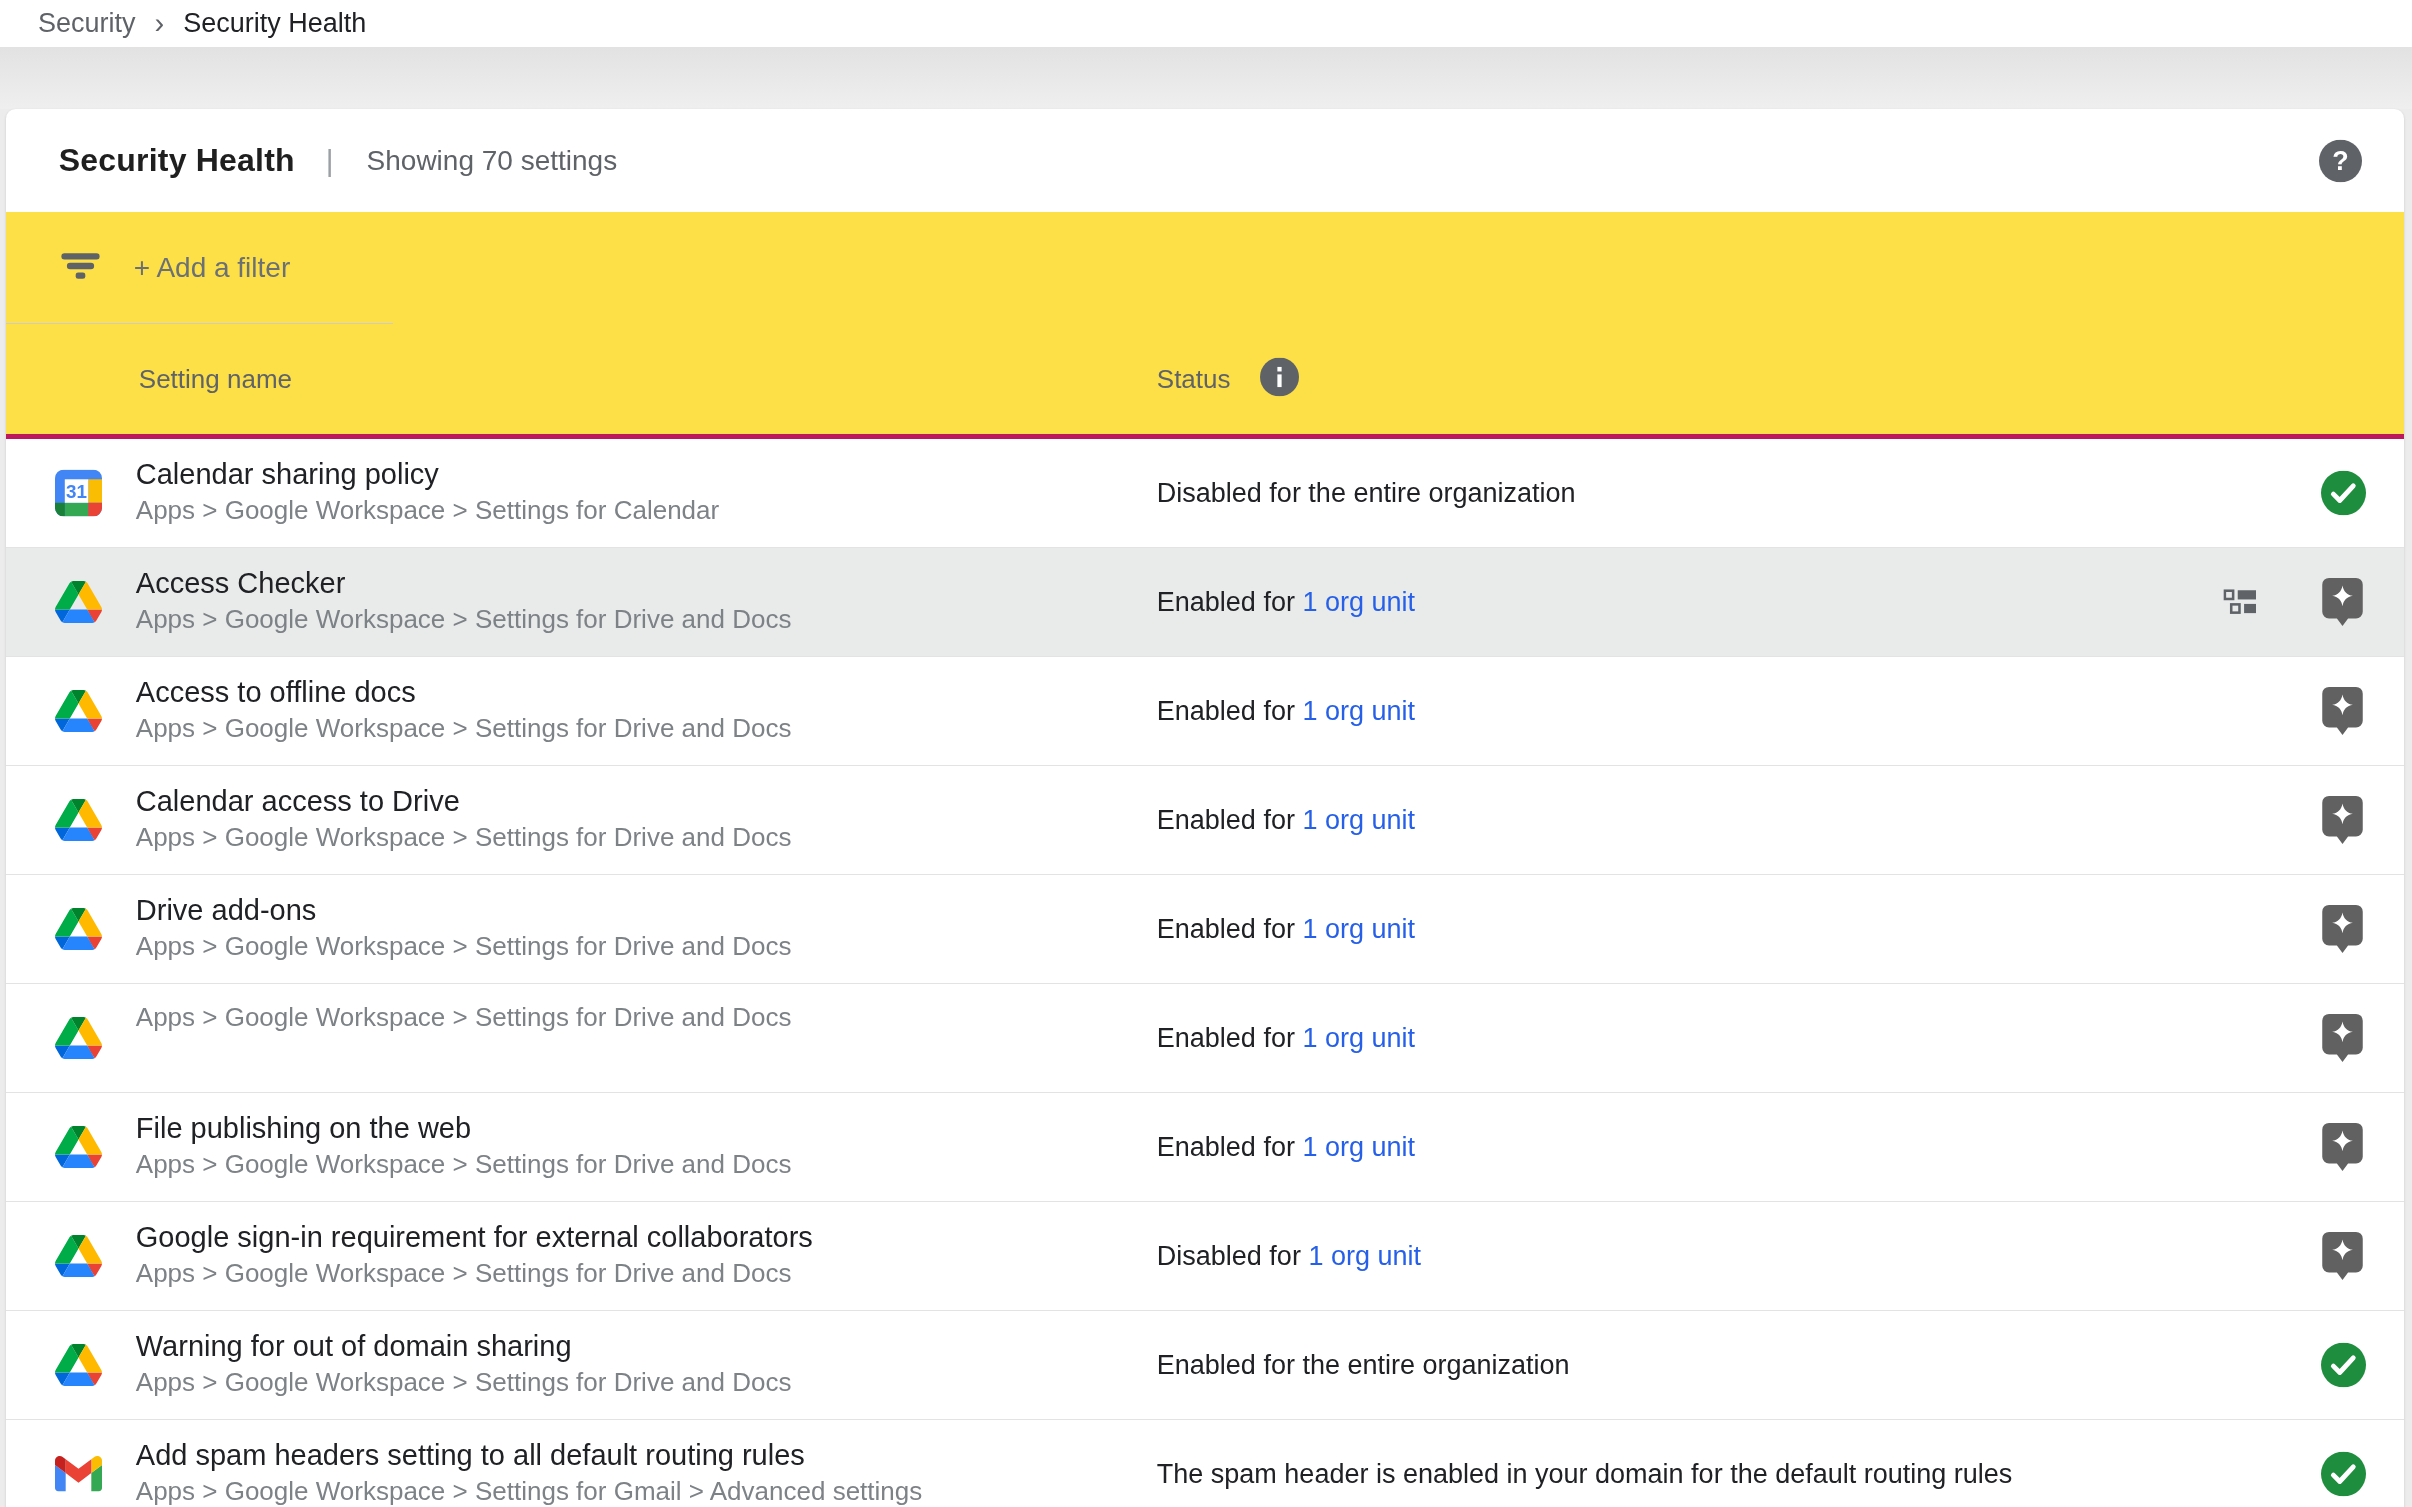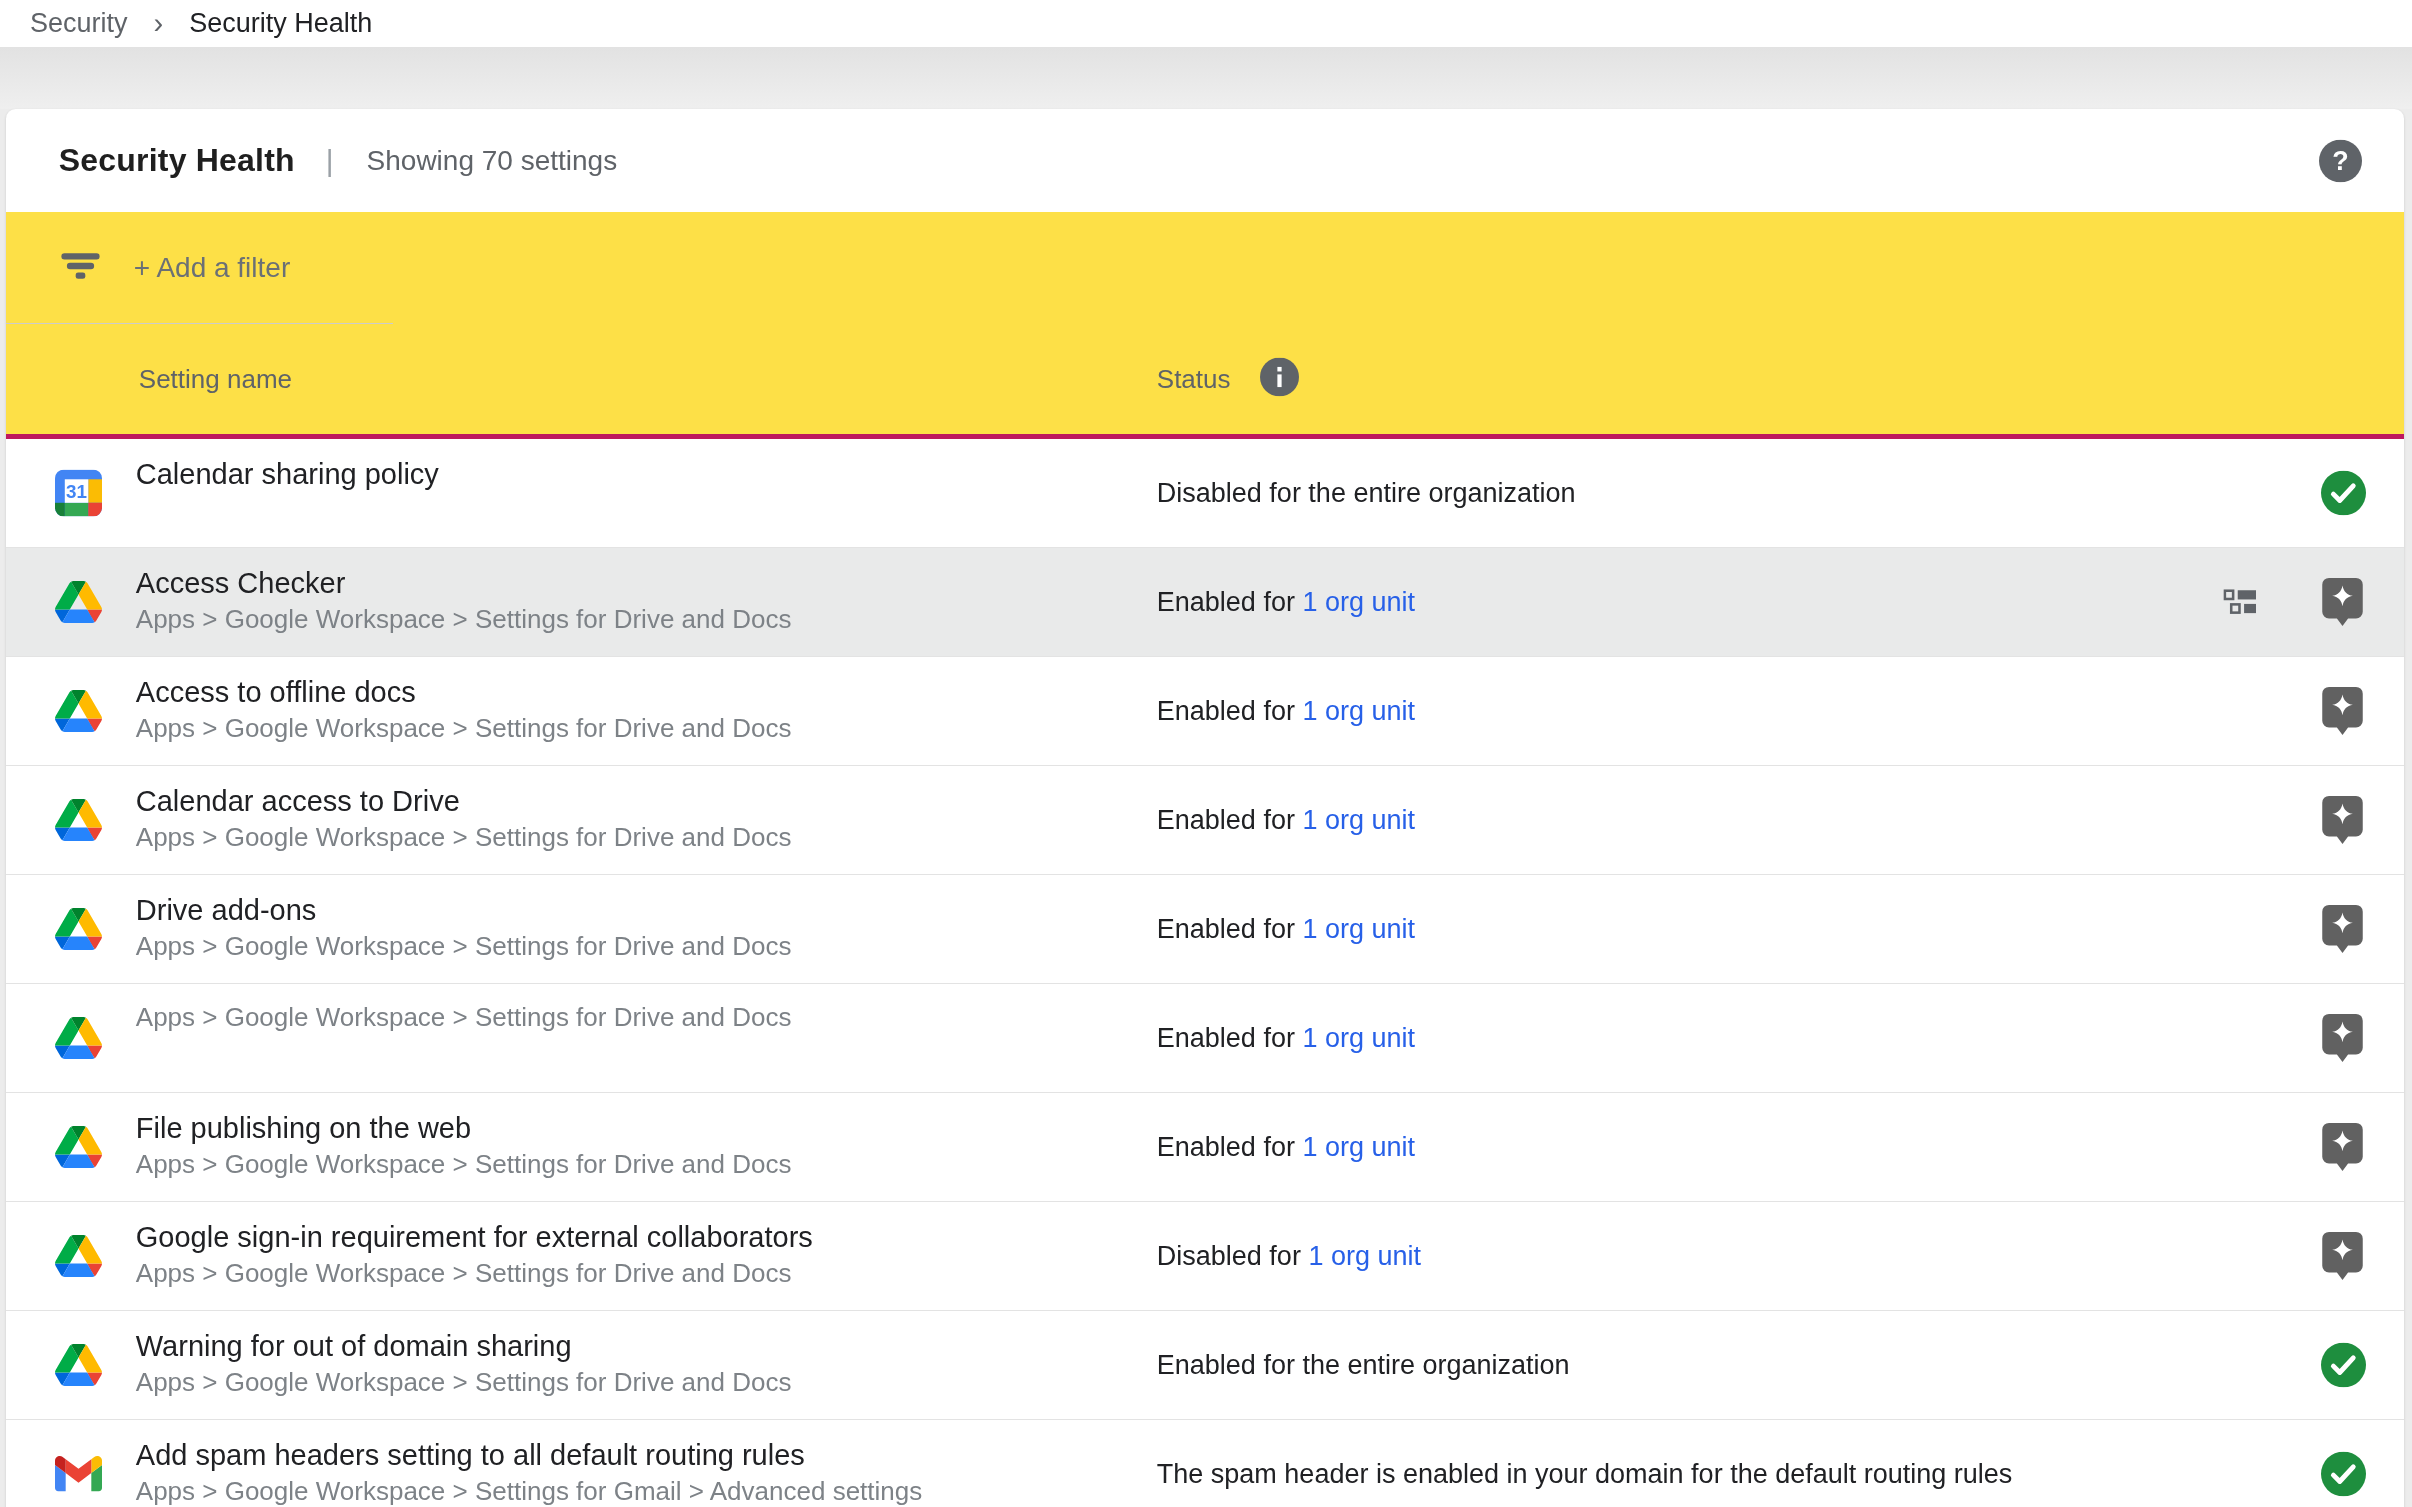--- a/index.html
+++ b/index.html
@@ -3,21 +3,21 @@
 <meta charset="utf-8">
 <style>
   html,body{margin:0;padding:0;}
   #screen{
     position:relative;width:2412px;height:1508px;overflow:hidden;
     background:#ececec;font-family:"Liberation Sans",sans-serif;
     -webkit-font-smoothing:antialiased;
   }
   
   .breadcrumb-bar{position:absolute;top:0;left:0;right:0;height:47px;background:#ffffff;
-    display:flex;align-items:center;padding-left:30px;gap:26px;font-size:27px;}
+    display:flex;align-items:center;padding-left:38px;gap:19px;font-size:27px;}
   .crumb-root{color:#5f6368;}
   .crumb-sep{color:#5f6368;font-size:29px;line-height:27px;}
   .crumb-current{color:#202124;font-weight:500;}
   .top-band{position:absolute;top:47px;left:0;right:0;height:62px;
     background:linear-gradient(#e2e2e2,#efefef);}
   
   .card{position:absolute;top:109px;left:5.8px;width:2398px;height:1407px;background:#ffffff;
     border-radius:9.7px 9.7px 0 0;box-shadow:0 1px 2.9px rgba(0,0,0,.14);}
   .card-header{position:relative;height:103px;display:flex;align-items:center;padding-left:53px;}
   .card-title{font-size:32px;font-weight:600;color:#1f1f1f;letter-spacing:0.2px;}
@@ -165,20 +165,21 @@
 
     <div>
         <div class="row">
     <span class="row-icon">
       <svg width="47" height="47" viewBox="0 0 48 48">
               <use href="#ic-calendar"></use>
             </svg>
     </span>
     <div class="row-text">
       <div class="row-title">Calendar sharing policy</div>
+      <div class="row-path">Apps &gt; Google Workspace &gt; Settings for Calendar</div>
     </div>
     <div class="row-status">
       <span>Disabled for the entire organization</span>
     </div>
 
     <span class="trail trail-check">
       <svg width="45" height="45" viewBox="0 0 46 46">
               <use href="#ic-check"></use>
             </svg>
     </span>

